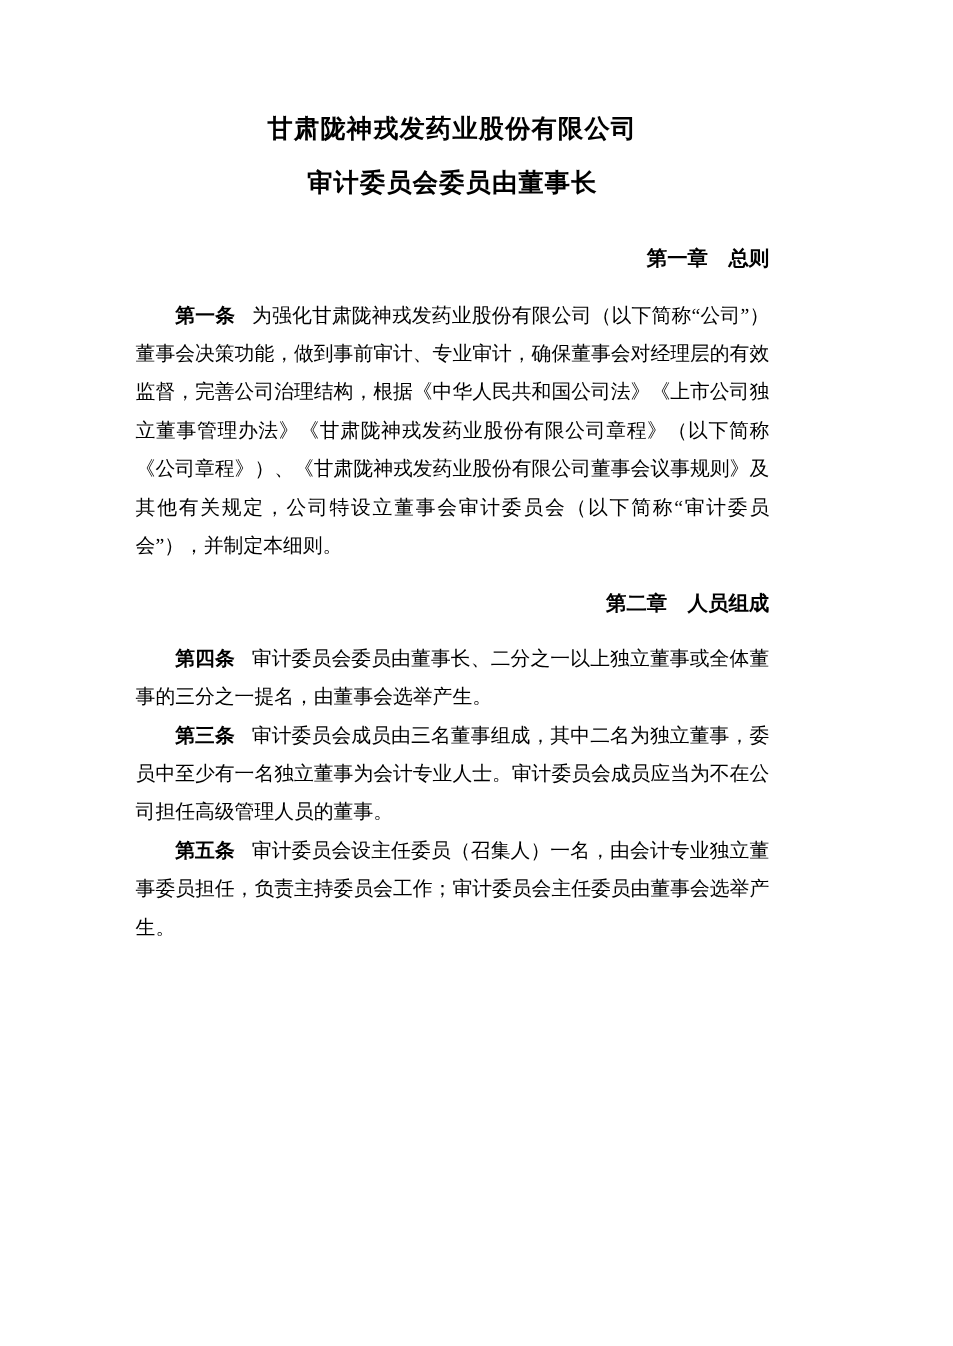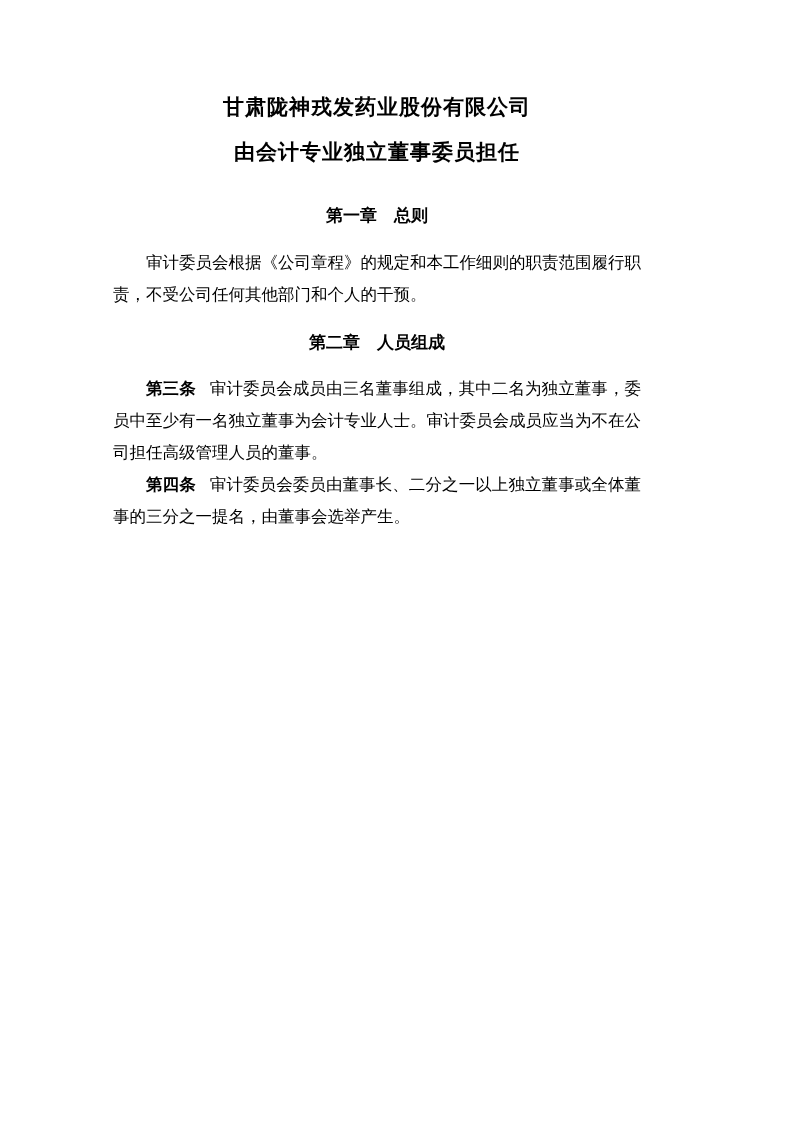--- a/index.html
+++ b/index.html
@@ -27,21 +27,21 @@
     font-size: 21px;
     font-weight: bold;
     line-height: 1.1;
     letter-spacing: 1px;
   }
   .doc-title.second {
     margin-bottom: 0;
   }
   .chapter {
     margin: 42px 0 20px 0;
-    text-align: center;
+    text-align: right;
     font-size: 17px;
     font-weight: bold;
     line-height: 1.2;
   }
   .chapter.later {
     margin-top: 22px;
   }
   .para {
     margin: 0;
     font-size: 16.5px;
@@ -58,29 +58,30 @@
     margin-right: 0;
   }
 </style>
 </head>
 <body>
 
 <div class="page">
 
   <h1 class="doc-title">甘肃陇神戎发药业股份有限公司</h1>
 
-  <h1 class="doc-title second">由会计专业独立董事委员担任</h1>
+  <h1 class="doc-title second">审计委员会委员由董事长</h1>
 
   <h2 class="chapter">第一章　总则</h2>
 
+  <p class="para"><span class="para-label">第一条</span><span class="para-text">为强化甘肃陇神戎发药业股份有限公司（以下简称“公司”）董事会决策功能，做到事前审计、专业审计，确保董事会对经理层的有效监督，完善公司治理结构，根据《中华人民共和国公司法》《上市公司独立董事管理办法》《甘肃陇神戎发药业股份有限公司章程》（以下简称《公司章程》）、《甘肃陇神戎发药业股份有限公司董事会议事规则》及其他有关规定，公司特设立董事会审计委员会（以下简称“审计委员会”），并制定本细则。</span></p>
 
 
-  <p class="para"><span class="para-label"></span><span class="para-text">审计委员会根据《公司章程》的规定和本工作细则的职责范围履行职责，不受公司任何其他部门和个人的干预。</span></p>
 
   <h2 class="chapter later">第二章　人员组成</h2>
 
+  <p class="para"><span class="para-label">第四条</span><span class="para-text">审计委员会委员由董事长、二分之一以上独立董事或全体董事的三分之一提名，由董事会选举产生。</span></p>
+
   <p class="para"><span class="para-label">第三条</span><span class="para-text">审计委员会成员由三名董事组成，其中二名为独立董事，委员中至少有一名独立董事为会计专业人士。审计委员会成员应当为不在公司担任高级管理人员的董事。</span></p>
 
-  <p class="para"><span class="para-label">第四条</span><span class="para-text">审计委员会委员由董事长、二分之一以上独立董事或全体董事的三分之一提名，由董事会选举产生。</span></p>
-
+  <p class="para"><span class="para-label">第五条</span><span class="para-text">审计委员会设主任委员（召集人）一名，由会计专业独立董事委员担任，负责主持委员会工作；审计委员会主任委员由董事会选举产生。</span></p>
 
 
 </div>
 
 </body></html>

